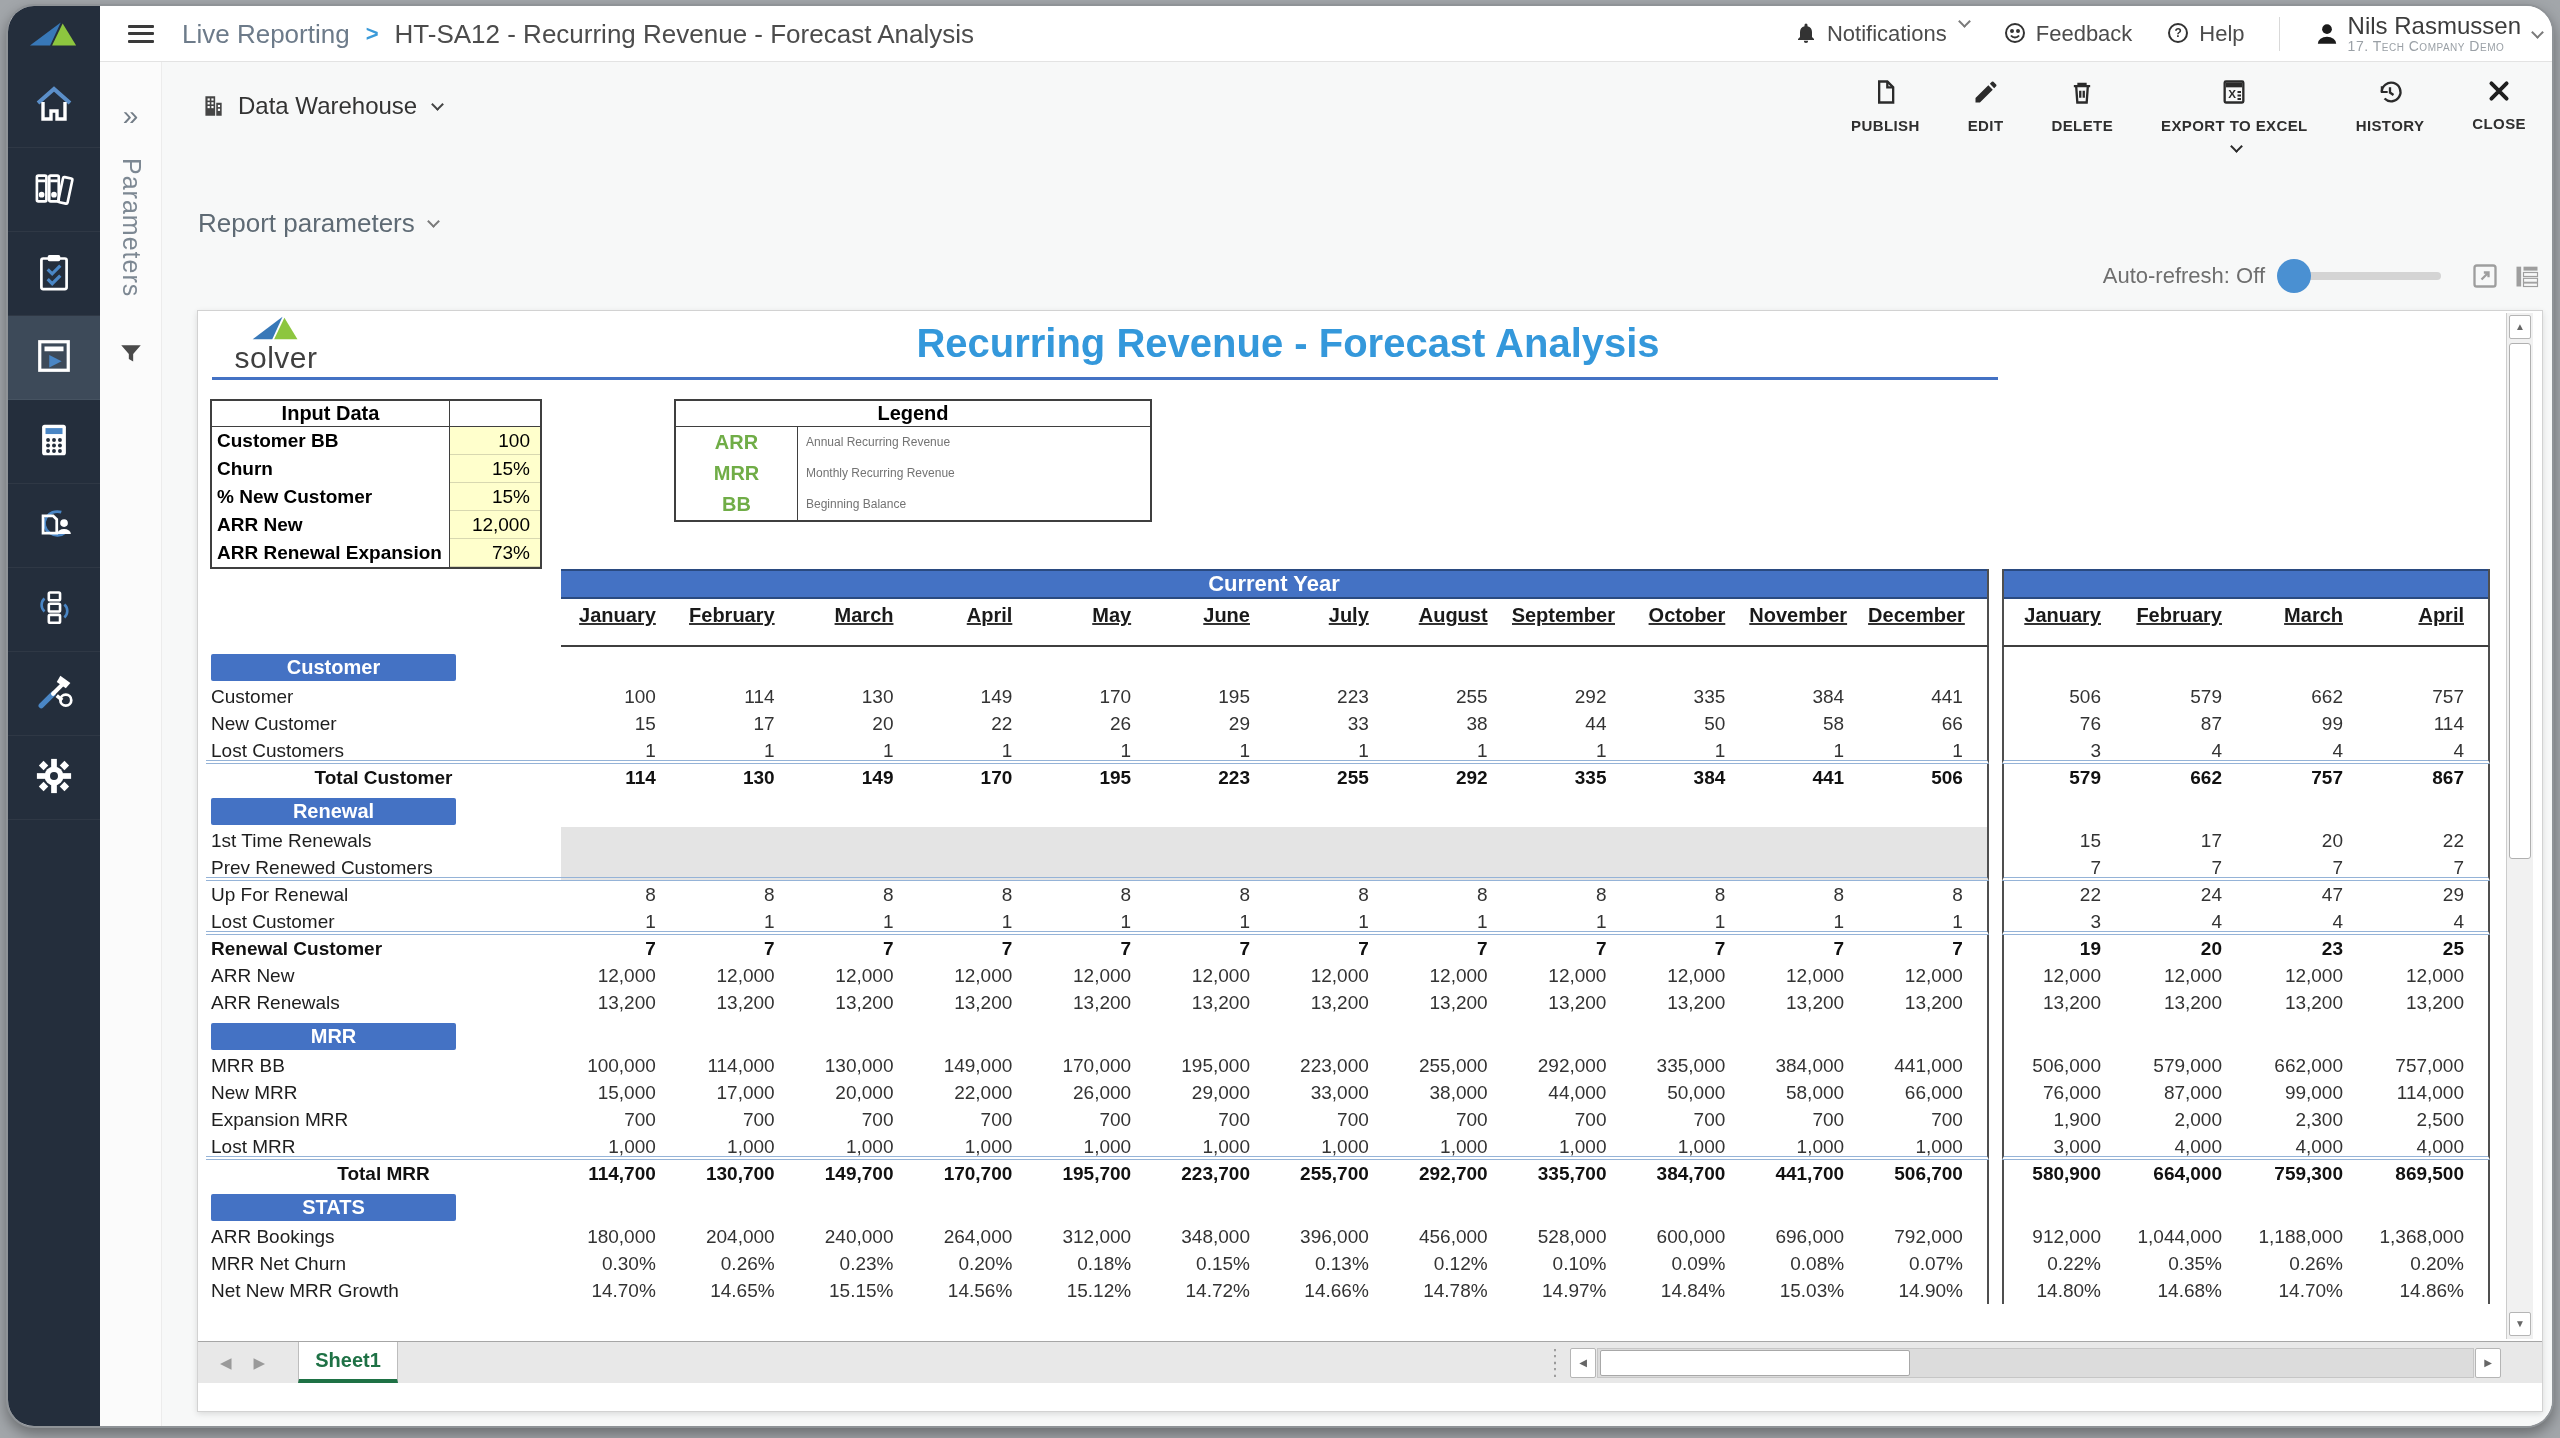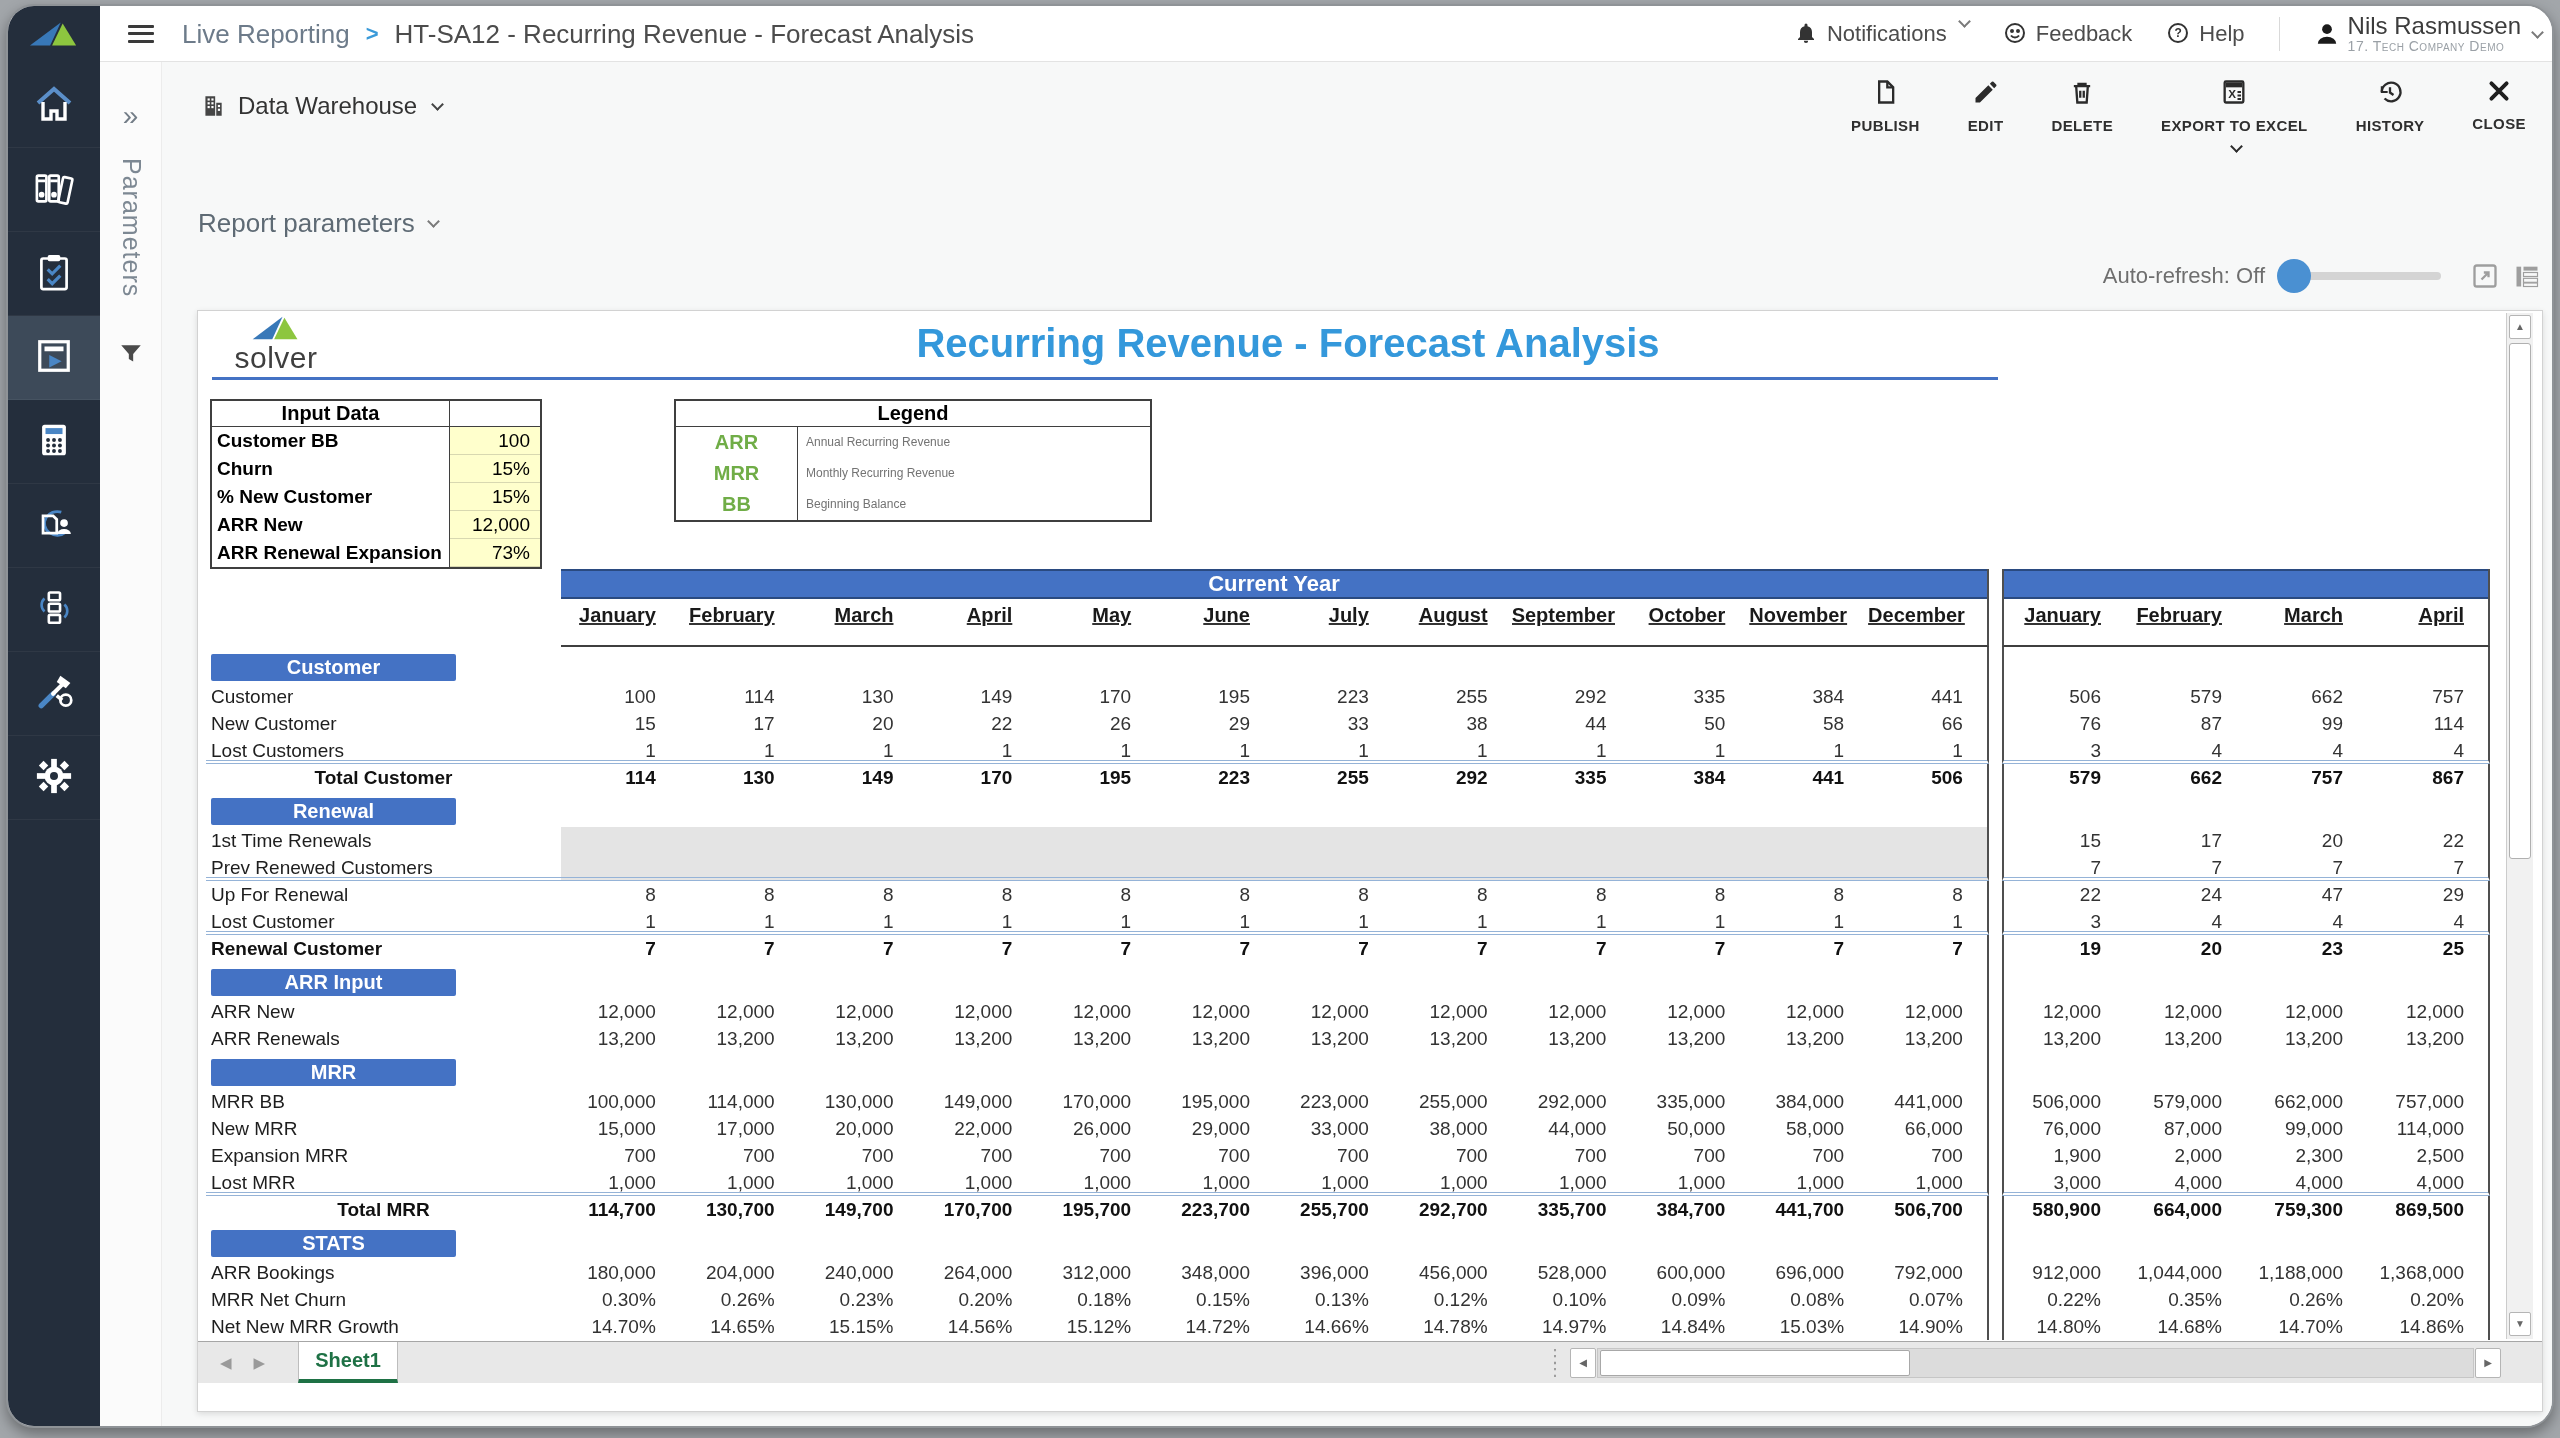--- a/index.html
+++ b/index.html
@@ -689,27 +689,20 @@
               <div class="cell">7</div>
               <div class="cell">7</div>
             </div>
         <div class="pnext">
               <div class="cell">19</div>
               <div class="cell">20</div>
               <div class="cell">23</div>
               <div class="cell">25</div>
             </div>
       </div>
-          <div class="srow chiprow">
-      <div class="lbl">
-              <span class="chip">ARR Input</span>
-            </div>
-      <div class="pcur"></div>
-      <div class="pnext"></div>
-    </div>
           <div class="srow">
         <div class="lbl">ARR New</div>
         <div class="pcur">
               <div class="cell">12,000</div>
               <div class="cell">12,000</div>
               <div class="cell">12,000</div>
               <div class="cell">12,000</div>
               <div class="cell">12,000</div>
               <div class="cell">12,000</div>
               <div class="cell">12,000</div>

